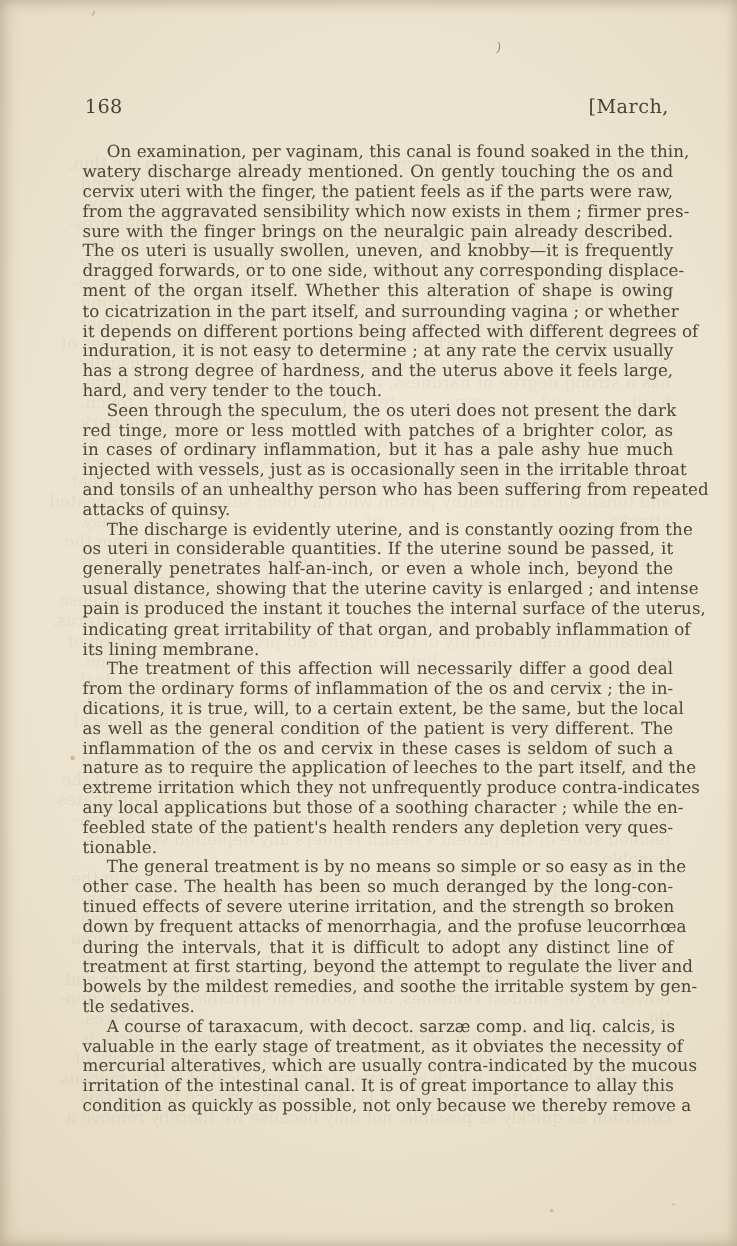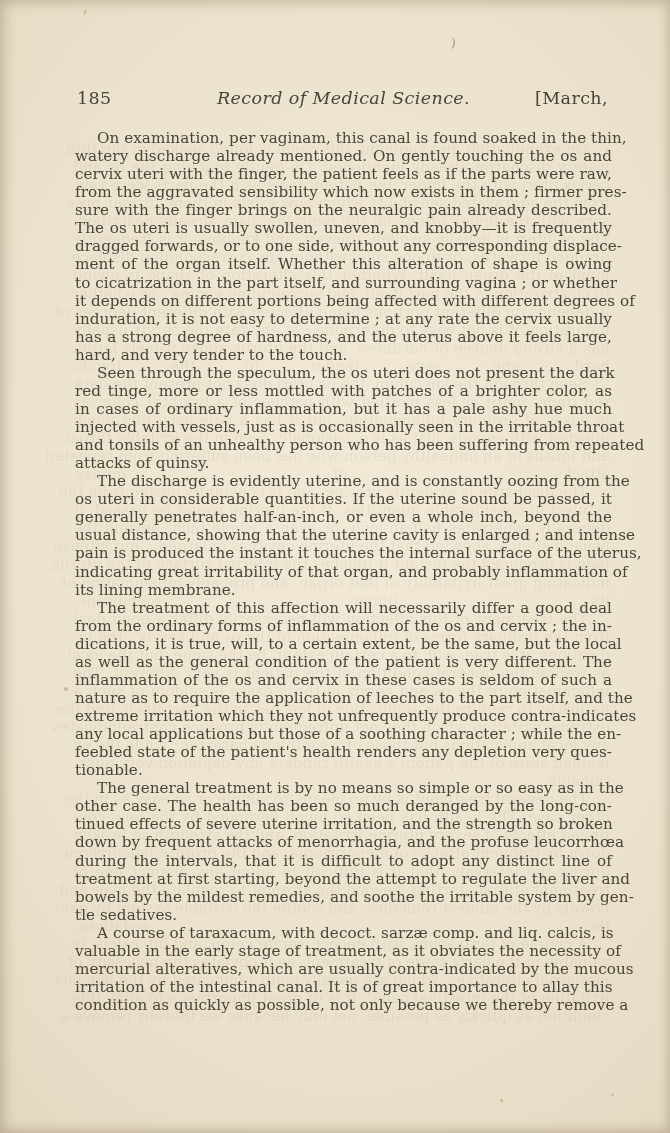--- a/index.html
+++ b/index.html
@@ -81,22 +81,21 @@
   .speck.s4 { left: 611px; top: 1094px; width: 3px; height: 2px; background: rgba(150,130,100,.35); }
 </style>
 </head>
 <body>
 
 <div class="page" style="--ink: #4a433a;">
 
   <span class="artifact-mark">)</span>
 
   <div class="header">
-    <span class="pgnum">185</span>
-    <span class="title">Record of Medical Science.</span>
+    <span class="pgnum">168</span>
     <span class="marker">[March,</span>
   </div>
 
   <div class="bleed" id="bleed-text">
       <div class="line para-start">On examination, per vaginam, this canal is found soaked in the thin,</div>
       <div class="line">watery discharge already mentioned.  On gently touching the os and</div>
       <div class="line">cervix uteri with the finger, the patient feels as if the parts were raw,</div>
       <div class="line">from the aggravated sensibility which now exists in them ; firmer pres-</div>
       <div class="line">sure with the finger brings on the neuralgic pain already described.</div>
       <div class="line">The os uteri is usually swollen, uneven, and knobby—it is frequently</div>

